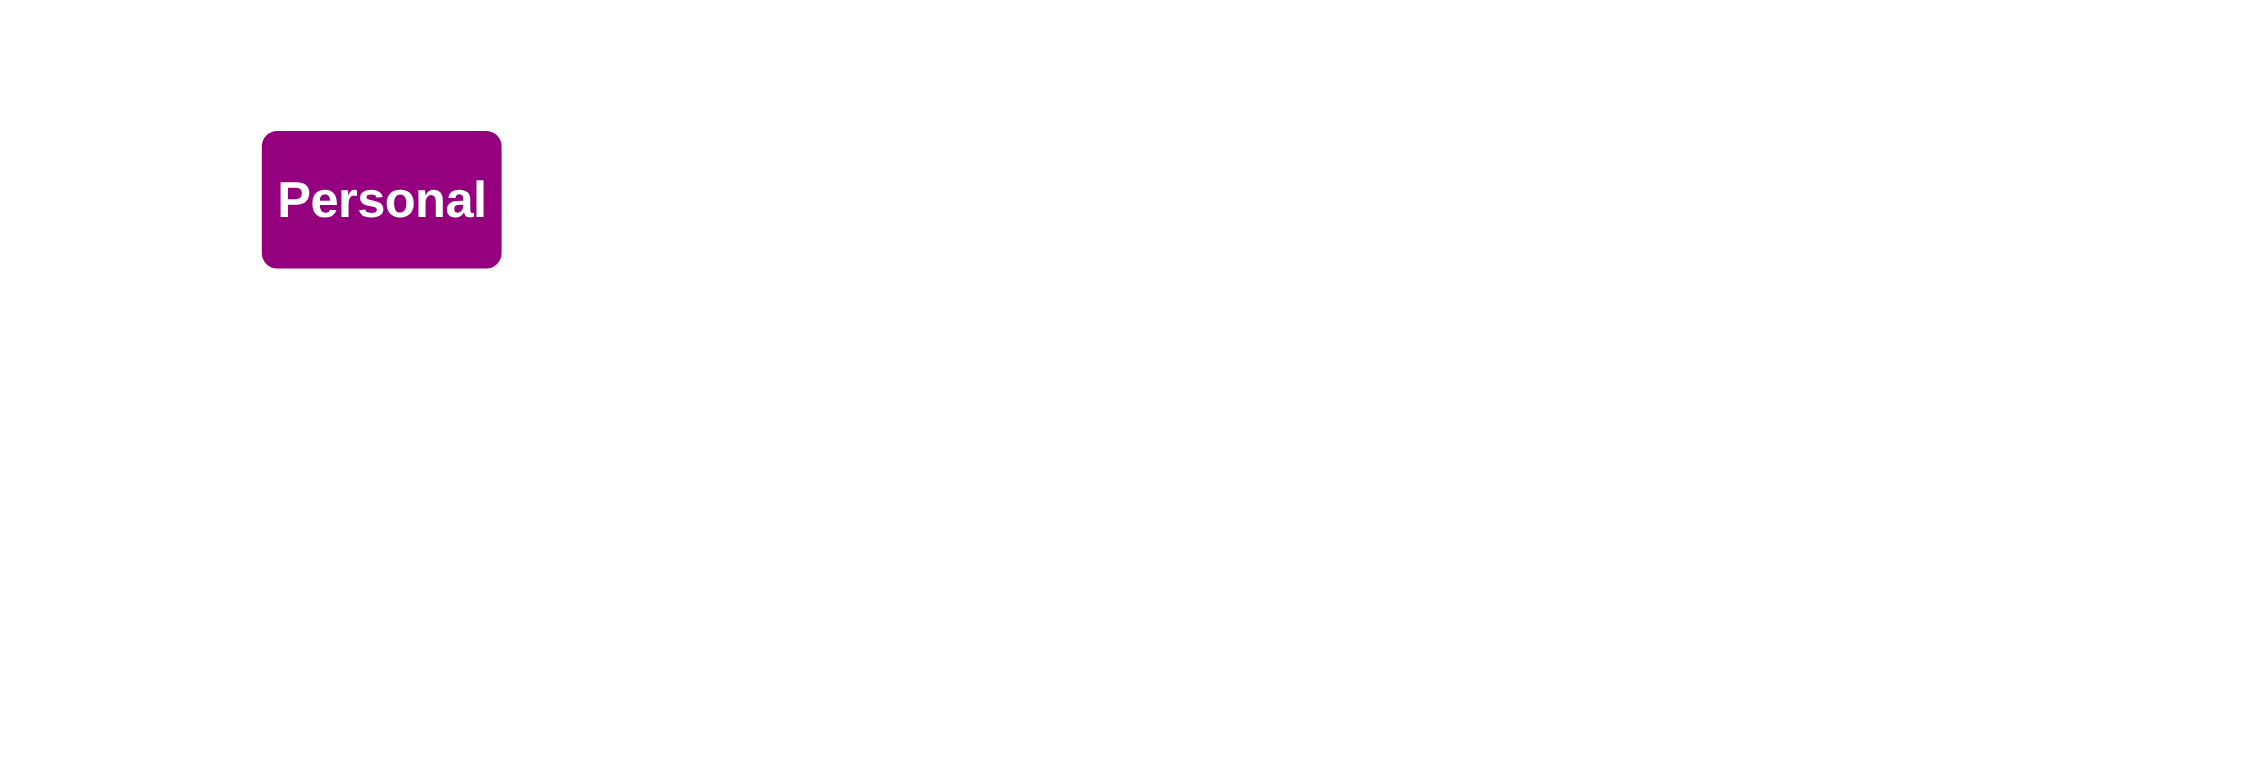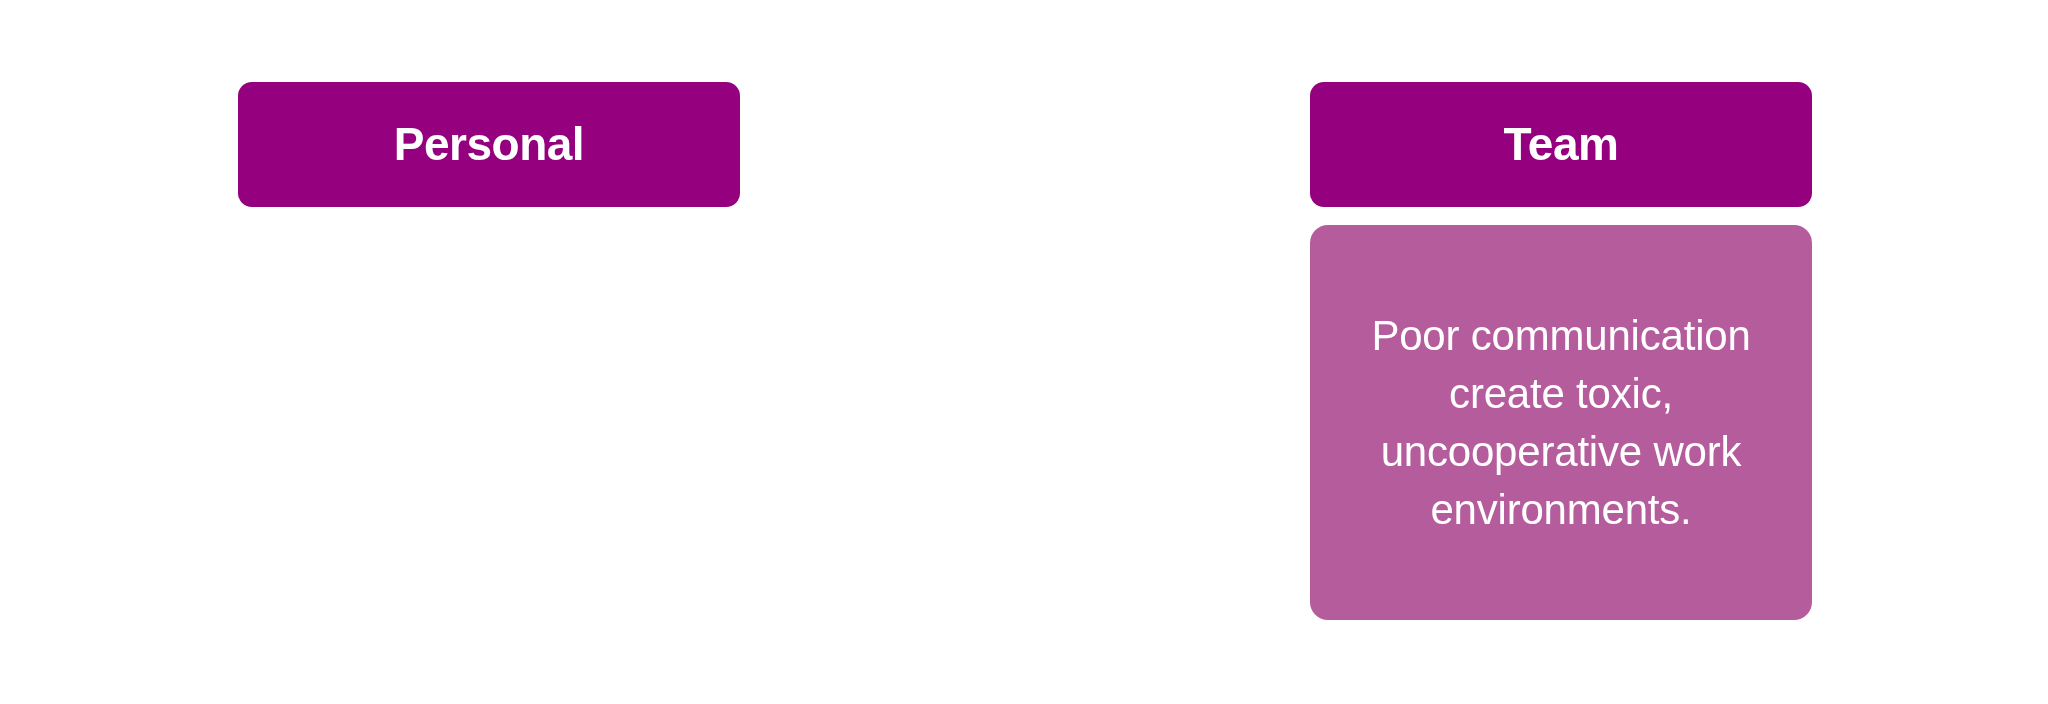--- a/index.html
+++ b/index.html
@@ -26,21 +26,22 @@
     width: 1574px;
     height: 538px;
     display: flex;
     flex-direction: row;
     justify-content: space-between;
     align-items: stretch;
   }
   .column {
     width: 502px;
     display: flex;
-    flex-direction: column;
+    flex-direction: row;
+    margin-top: 37px;
   }
   .col-header {
     height: 125px;
     background: #94007e;
     border-radius: 14px;
     display: flex;
     align-items: center;
     justify-content: center;
     box-sizing: border-box;
     padding: 0 14px;
@@ -83,25 +84,16 @@
 <div class="board">
   <div class="columns">
 
     <div class="column">
       <div class="col-header">
         <span class="col-header-label">Personal</span>
       </div>
       <div class="col-spacer"></div>
     </div>
 
-    <div class="column">
-      <div class="col-header">
-        <span class="col-header-label">Team</span>
-      </div>
-      <div class="col-spacer"></div>
-      <div class="col-body">
-        <span class="col-body-text">Poor communication create toxic, uncooperative work environments.</span>
-      </div>
-    </div>
 
 
   </div>
 </div>
 
 </body></html>

